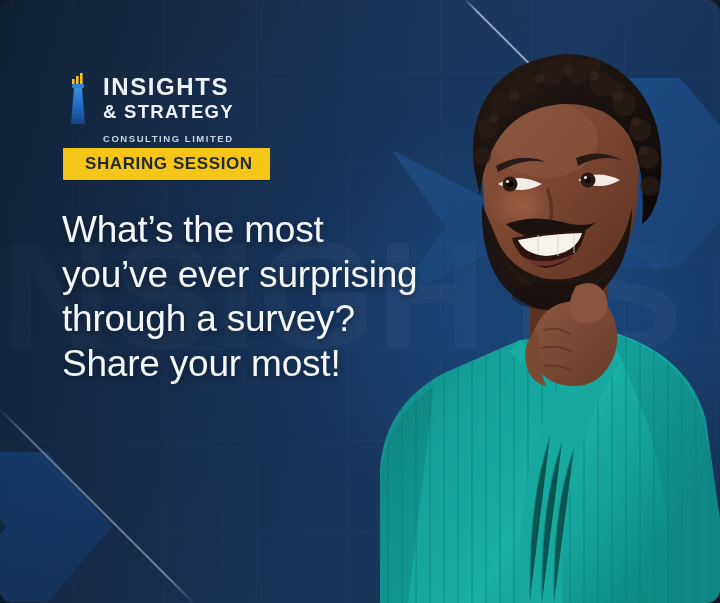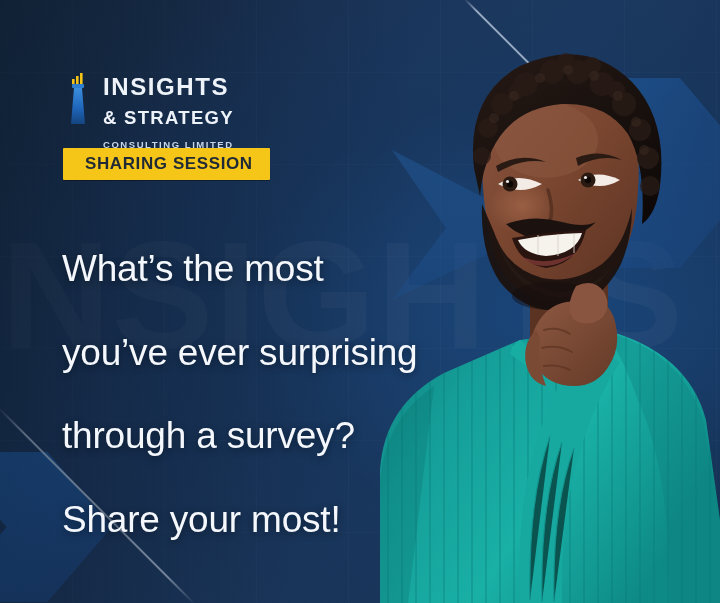--- a/index.html
+++ b/index.html
@@ -10,20 +10,21 @@
   }
   * { box-sizing: border-box; }
 
   .canvas {
     position: relative;
     width: 720px;
     height: 603px;
     overflow: hidden;
     font-family: "Liberation Sans", sans-serif;
     background: #7f1d1d;
+    border-radius: 14px;
   }
 
   
   .bg-base {
     position: absolute;
     inset: 0;
     background:
       radial-gradient(120% 95% at 78% 52%, rgba(26,71,124,0.95) 0%, rgba(22,54,95,0.55) 38%, rgba(20,45,78,0.0) 68%),
       linear-gradient(118deg, #16293f 0%, #1b3356 30%, #1d3a61 58%, #183052 82%, #13253d 100%);
   }
@@ -152,21 +153,21 @@
     font-weight: 700;
     letter-spacing: 1.6px;
     line-height: 1;
   }
   .logo-line2 {
     color: #eef3f9;
     font-size: 18.5px;
     font-weight: 700;
     letter-spacing: 1.3px;
     line-height: 1.18;
-    margin-top: 8px;
+    margin-top: 2px;
   }
   .logo-line3 {
     color: #c9d6e6;
     font-size: 9.5px;
     font-weight: 700;
     letter-spacing: 1.55px;
     line-height: 1;
     margin-top: 11px;
   }
 
@@ -190,21 +191,21 @@
     left: 62px;
     top: 208px;
     width: 430px;
     color: #f4f7fb;
     font-size: 37px;
     font-weight: 400;
     line-height: 1.205;
     letter-spacing: -0.2px;
     text-shadow: 0 2px 7px rgba(5,14,26,0.55);
   }
-  .headline .hl-line { display: block; white-space: nowrap; margin-top: 39px; }
+  .headline .hl-line { display: block; white-space: nowrap; }
 </style>
 </head>
 <body>
 
 <div class="canvas">
 
   <div class="bg-base"></div>
 
   <div class="bg-watermark">
     <div class="wm-l1">INSIGHTS</div>

